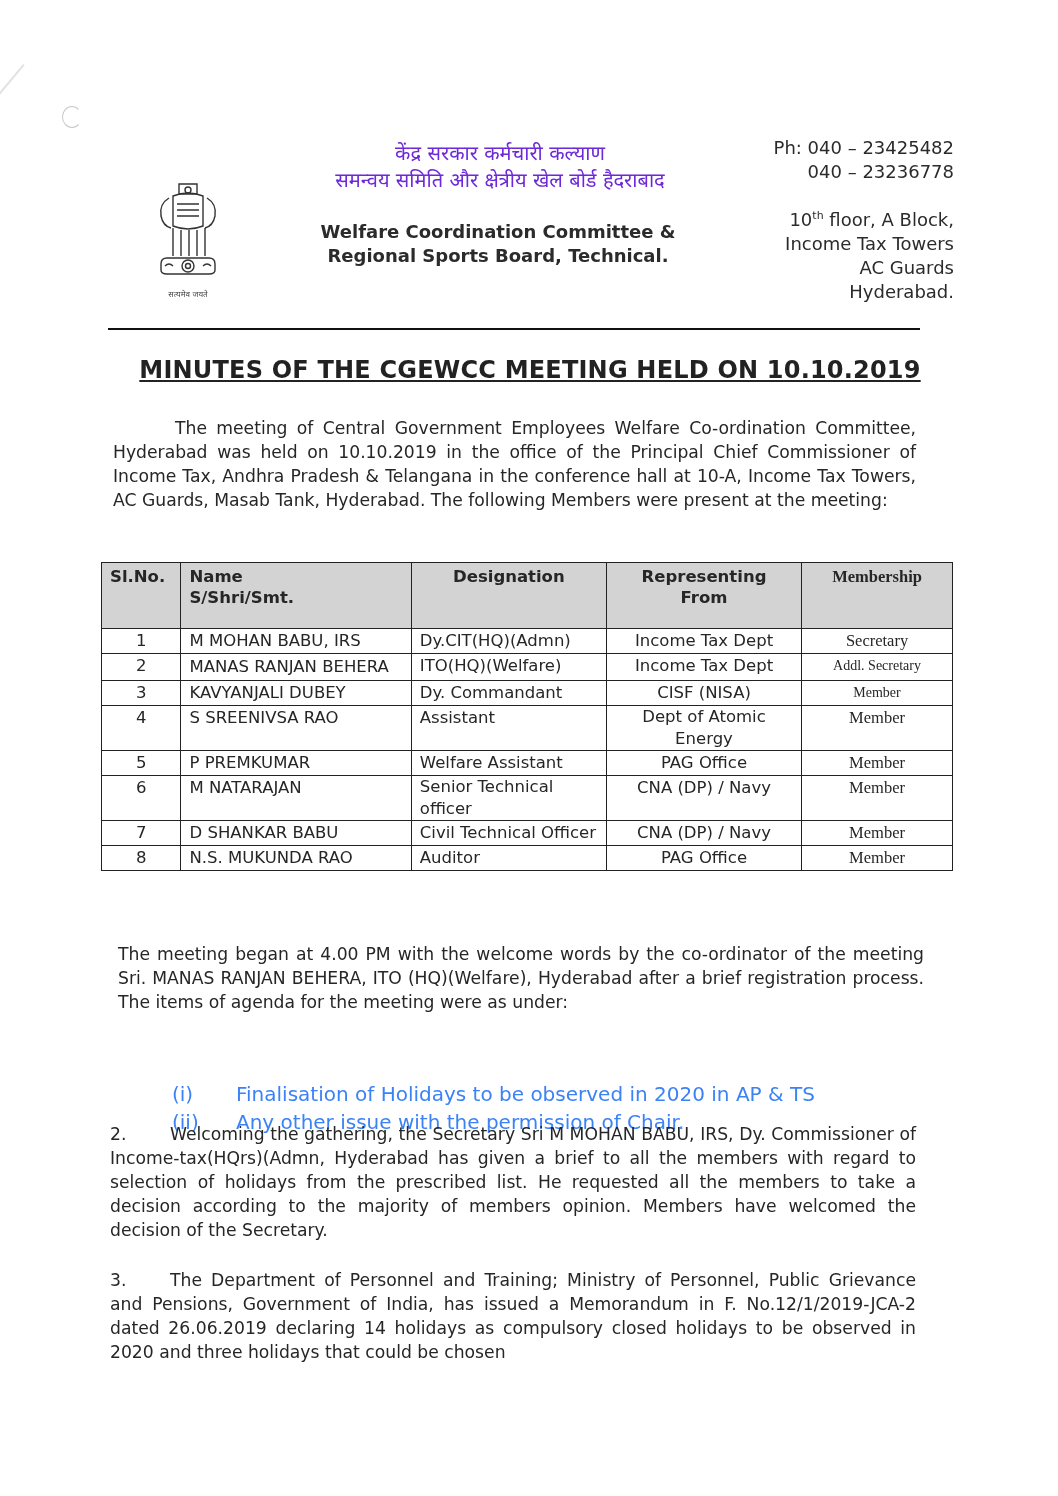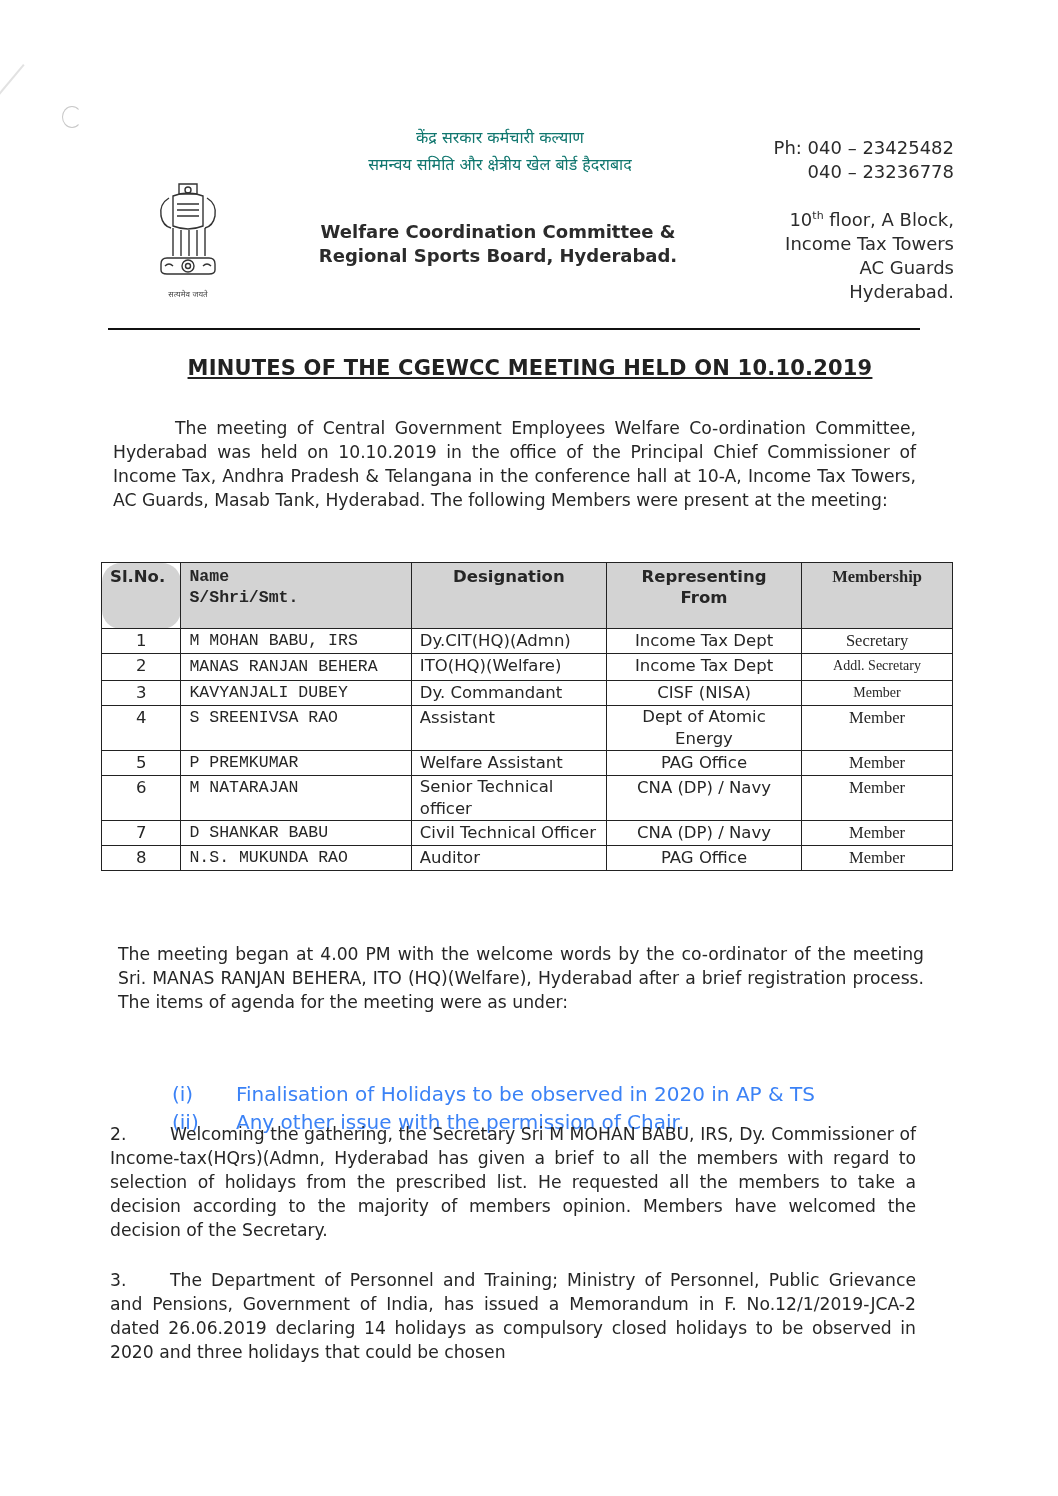--- a/index.html
+++ b/index.html
@@ -13,46 +13,46 @@
   
   .scan-mark-line { left: 10px; top: 60px; width: 2px; height: 40px; background: #e2e2e2; transform: rotate(40deg); }
   .scan-mark-arc { left: 62px; top: 106px; width: 18px; height: 20px; border: 1px solid #c8c8c8; border-right-color: transparent; border-radius: 50%; }
 
   
   .emblem { left: 143px; top: 176px; width: 90px; height: 128px; }
   .emblem svg { width: 90px; height: 110px; display: block; }
   .emblem-motto { font-size: 8px; text-align: center; color: #444; margin-top: 2px; }
 
   
-  .hi-header { left: 300px; top: 124px; width: 400px; text-align: center; font-size: 16px; line-height: 27px; color: #0f766e; }
+  .hi-header { left: 300px; top: 140px; width: 400px; text-align: center; font-size: 20px; line-height: 27px; color: #6d28d9; }
 
   
   .org-name { left: 296px; top: 220px; width: 404px; text-align: center; font-weight: bold; font-size: 18px; line-height: 24px; color: #2b2b2b; }
 
   
   .contact { left: 720px; top: 136px; width: 234px; text-align: right; font-size: 18px; line-height: 24px; color: #2b2b2b; }
   .contact .gap { height: 20px; }
   .contact sup { font-size: 11px; }
 
   .header-rule { left: 108px; top: 328px; width: 812px; height: 2px; background: #111; }
 
   
-  .doc-title { left: 110px; top: 356px; width: 840px; text-align: center; font-size: 21px; font-weight: bold; text-decoration: underline; letter-spacing: 0.2px; color: #222; }
+  .doc-title { left: 110px; top: 356px; width: 840px; text-align: center; font-size: 24px; font-weight: bold; text-decoration: underline; letter-spacing: 0.2px; color: #222; }
 
   .para { left: 113px; width: 803px; font-size: 17.2px; line-height: 24px; text-align: justify; color: #262626; }
   .para .indent { display: inline-block; width: 62px; }
   .para .num { display: inline-block; width: 60px; }
 
   
   .members-table { left: 101px; top: 562px; width: 852px; border-collapse: collapse; font-size: 16.5px; color: #262626; }
   .members-table th, .members-table td { border: 1.5px solid #222; padding: 0 8px; vertical-align: top; }
   .members-table th { background: #d3d3d3; font-weight: bold; font-size: 16.5px; height: 62px; padding-top: 3px; line-height: 21px; }
   .members-table td { line-height: 24px; }
-  .members-table .c-no { width: 62px; text-align: center; border-radius: 19px; }
-  .members-table .c-name { width: 212px; text-align: left; font-family: Liberation Mono, monospace; }
+  .members-table .c-no { width: 62px; text-align: center; }
+  .members-table .c-name { width: 212px; text-align: left; }
   .members-table .c-desig { width: 177px; }
   .members-table .c-rep { width: 177px; text-align: center; }
   .members-table .c-mem { width: 133px; text-align: center; font-family: Liberation Serif, serif; }
   .members-table th.c-no { text-align: left; }
   .members-table th.c-name { text-align: left; }
   .members-table .small { font-size: 14px; }
   .members-table td.tight { line-height: 22px; }
 
   .agenda { left: 172px; top: 1080px; font-size: 20px; line-height: 28px; color: #3b82f6; }
   .agenda .roman { display: inline-block; width: 64px; }
@@ -82,21 +82,21 @@
   <div class="emblem-motto">सत्यमेव जयते</div>
 </div>
 
 <div class="abs hi-header">
   <div>केंद्र सरकार  कर्मचारी कल्याण</div>
   <div>समन्वय समिति और क्षेत्रीय खेल बोर्ड हैदराबाद</div>
 </div>
 
 <div class="abs org-name">
   <div>Welfare Coordination Committee &amp;</div>
-  <div>Regional Sports Board, Hyderabad.</div>
+  <div>Regional Sports Board, Technical.</div>
 </div>
 
 <div class="abs contact">
   <div>Ph: 040 – 23425482</div>
   <div>040 – 23236778</div>
   <div class="gap"></div>
   <div><span>10</span><sup>th</sup><span> floor, A Block,</span></div>
   <div>Income Tax Towers</div>
   <div>AC Guards</div>
   <div>Hyderabad.</div>

